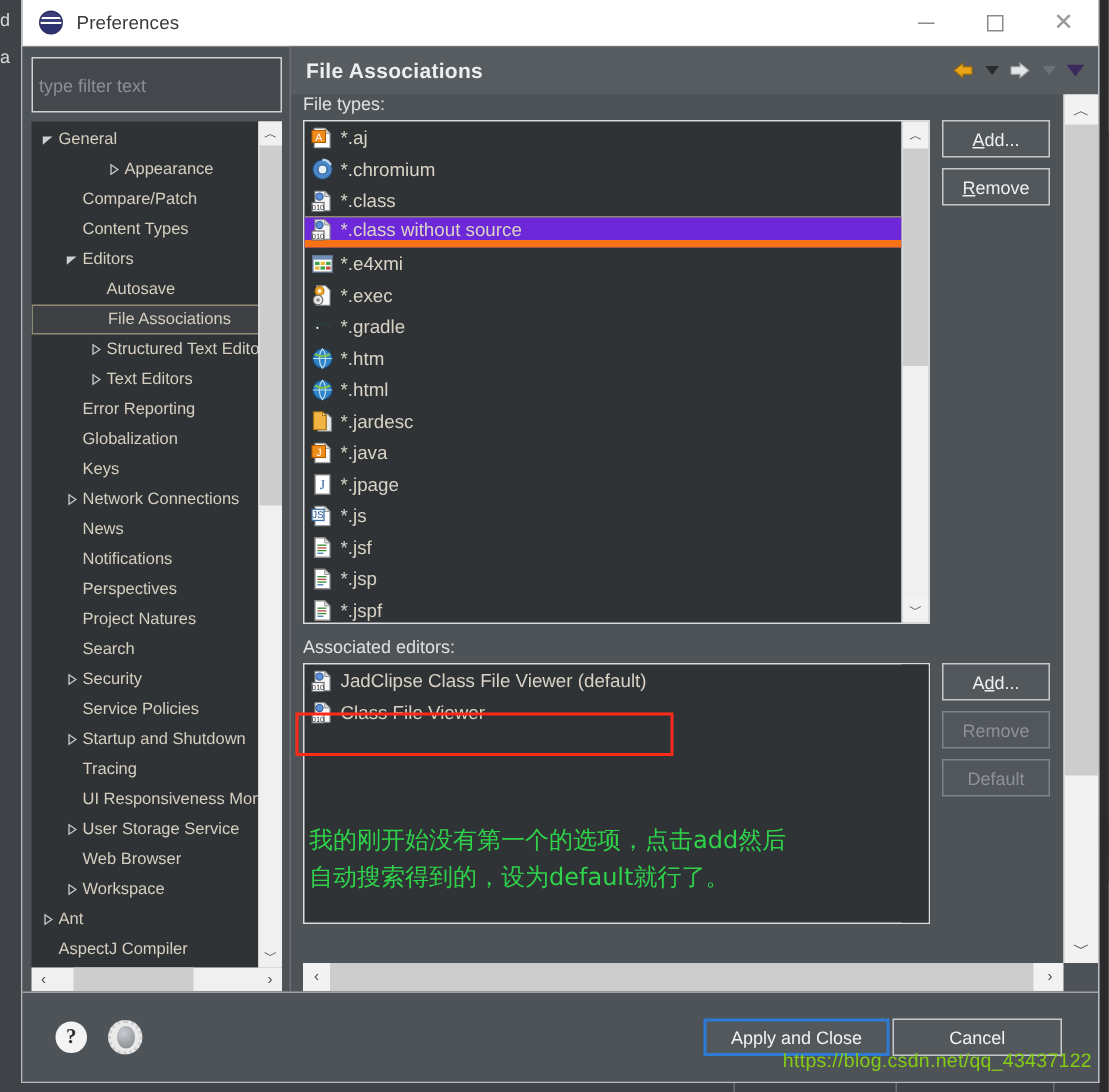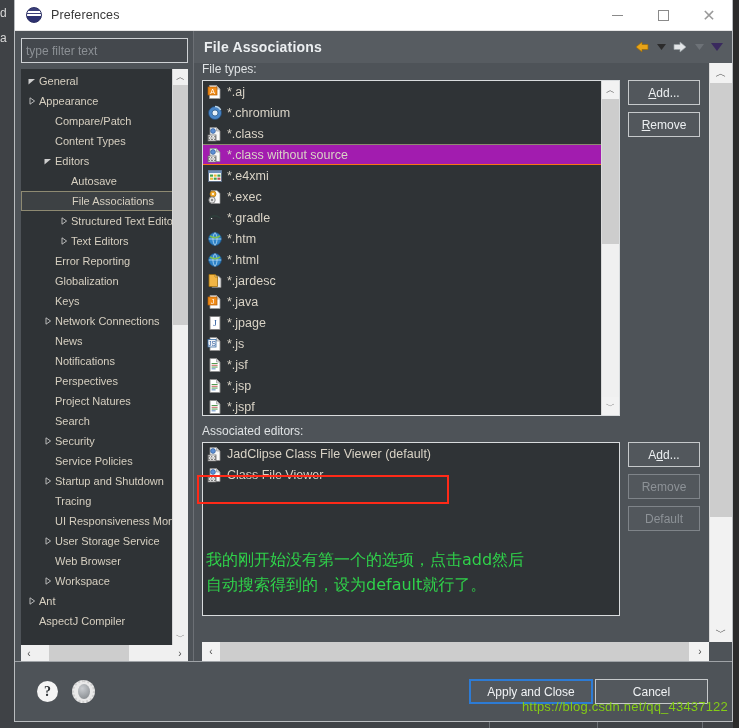--- a/index.html
+++ b/index.html
@@ -106,21 +106,21 @@
   
   #left-col {
     width: 178px;
     flex: none;
     display: flex;
     flex-direction: column;
     padding: 7px 0 0 6px;
     position: relative;
   }
   #filter-wrap {
-    height: 25px;
+    height: 37px;
     border: 1px solid #cfd2d5;
     background: #44484d;
     display: flex;
     align-items: center;
     flex: none;
     margin-right: 5px;
     overflow: hidden;
   }
   #filter-input {
     width: 100%;
@@ -276,23 +276,23 @@
   .listpane { flex: 1; overflow: hidden; position: relative; min-width: 0; }
   .listrow {
     height: 21px;
     display: flex; align-items: center;
     font-size: 12.5px;
     color: #d9d3c6;
     padding-left: 4px;
     white-space: nowrap;
   }
   .listrow.sel {
-    background: #a21caf;
+    background: #6d28d9;
     border-top: 1px solid #8e8a72;
-    border-bottom: 1px solid #f97316;
+    border-bottom: 5px solid #f97316;
     text-align: center;
   }
   .licon {
     width: 16px; height: 16px; flex: none; margin-right: 4px;
     position: relative;
   }
 
   .list-vsb {
     width: 18px; flex: none; background: #f2f2f2;
     display: flex; flex-direction: column; border-left: 1px solid #dadada;
@@ -443,21 +443,21 @@
         <div id="tree-row">
           <div id="tree">
               <div class="tnode" style="padding-left: 4px;">
                 <span class="arrow down">
                   <svg width="8" height="8" viewBox="0 0 8 8">
                     <path d="M0.5 2 L7 2 L0.5 7.5 Z" fill="#cfcfcf"></path>
                   </svg>
                 </span>
                 <span class="tlabel">General</span>
               </div>
-              <div class="tnode" style="">
+              <div class="tnode" style=" margin-left: 44px;">
                 <span class="arrow right">
                   <svg width="8" height="8" viewBox="0 0 8 8">
                     <path d="M2 0.8 L6.6 4 L2 7.2 Z" fill="none" stroke="#c6c6c6" stroke-width="0.9"></path>
                   </svg>
                 </span>
                 <span class="tlabel">Appearance</span>
               </div>
               <div class="tnode" style="padding-left: 20px;">
                 <span class="arrow none"></span>
                 <span class="tlabel">Compare/Patch</span>

